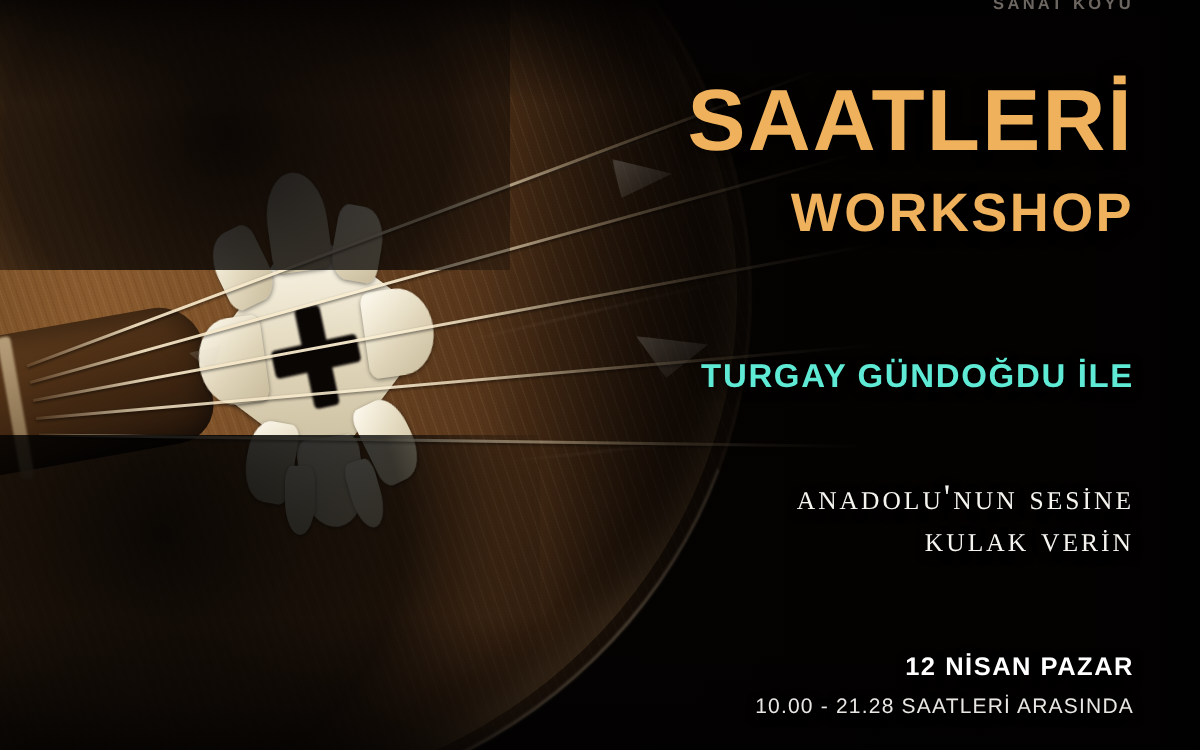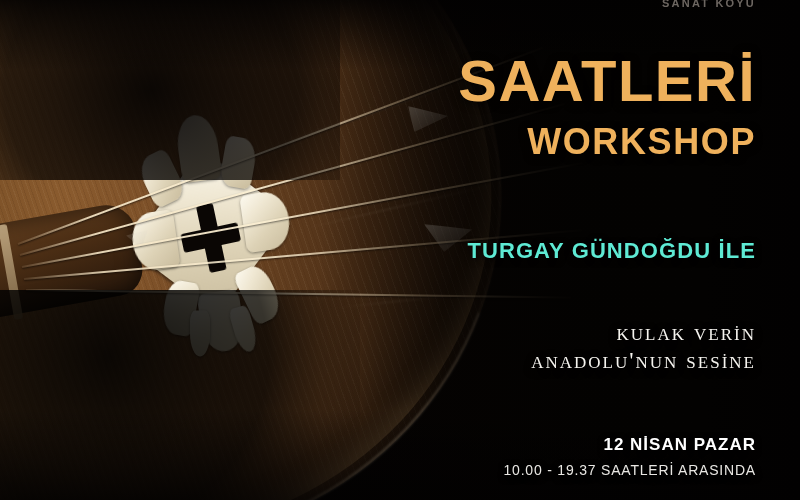--- a/index.html
+++ b/index.html
@@ -425,22 +425,22 @@
     <div class="kicker">SANAT KÖYÜ</div>
 
     <div class="title">SAATLERİ</div>
 
     <div class="subtitle">WORKSHOP</div>
 
     <div class="presenter">TURGAY GÜNDOĞDU İLE</div>
 
 
     <div class="tagline">
+      <span class="tl">ANADOLU'NUN SESİNE</span>
       <span class="tl">KULAK VERİN</span>
-      <span class="tl">ANADOLU'NUN SESİNE</span>
     </div>
 
     <div class="date">12 NİSAN PAZAR</div>
 
-    <div class="hours">10.00 - 19.37 SAATLERİ ARASINDA</div>
+    <div class="hours">10.00 - 21.28 SAATLERİ ARASINDA</div>
 
   </div>
 </div>
 
 </body></html>

